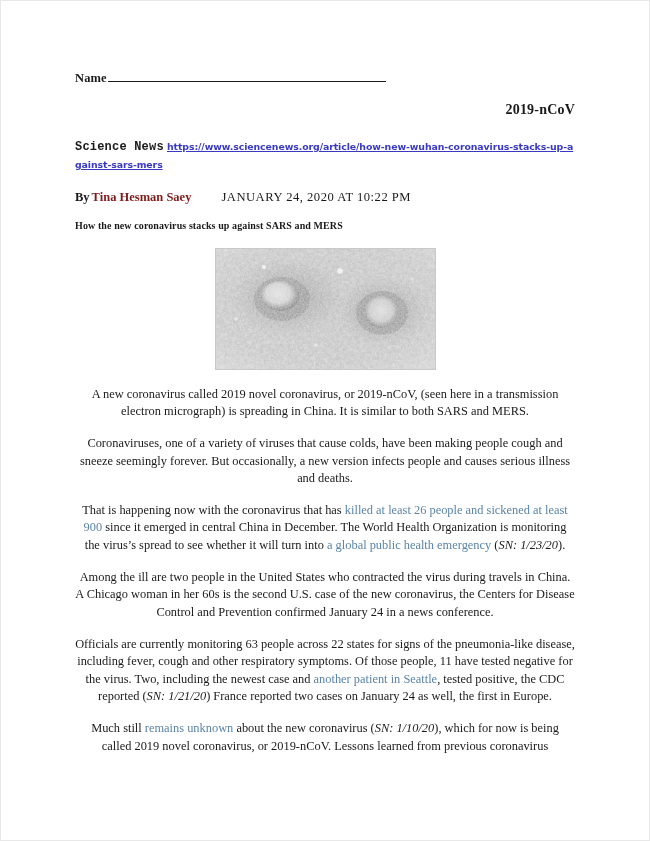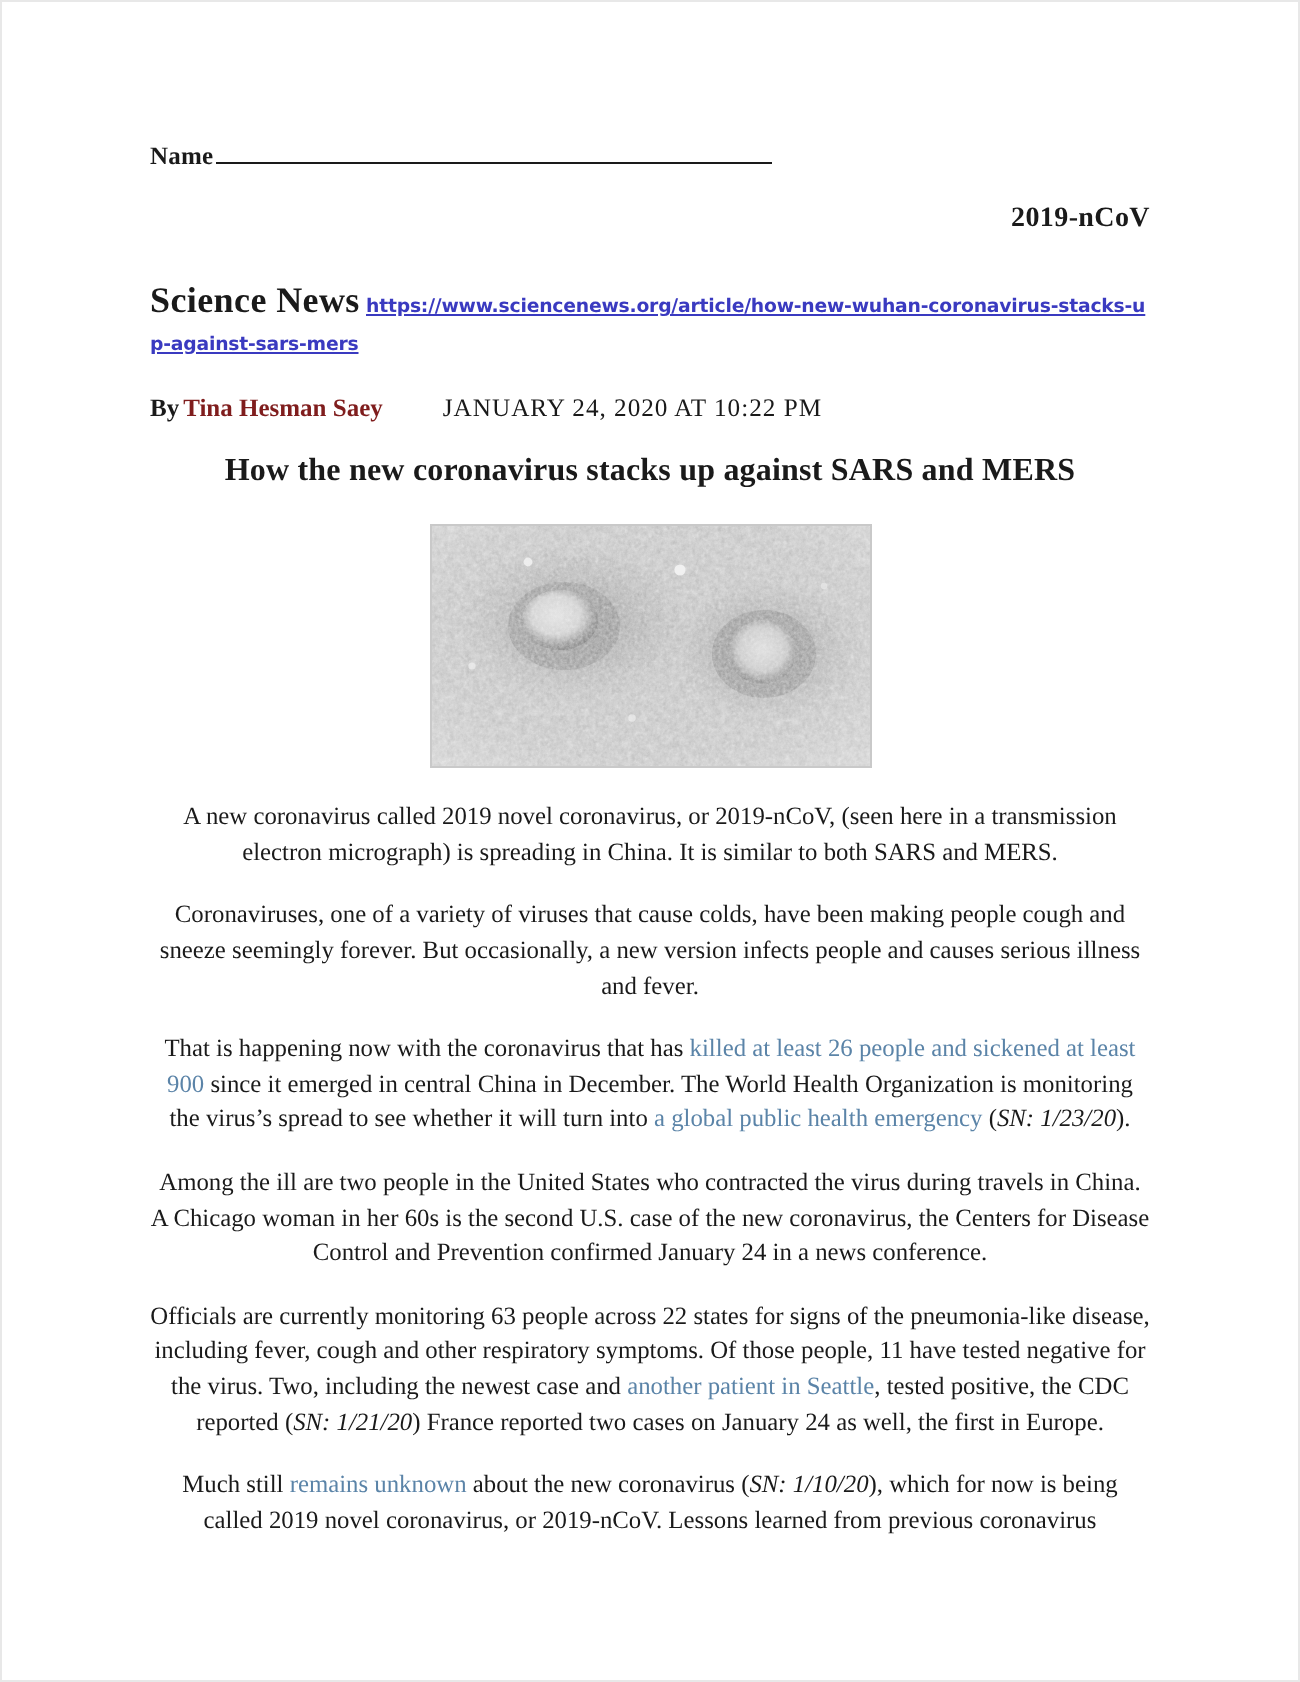--- a/index.html
+++ b/index.html
@@ -58,22 +58,23 @@
   }
 
   
   .source-line {
     font-size: 12.5px;
     line-height: 1.38;
     margin-bottom: 17px;
   }
   .source-name {
     font-weight: bold;
-    font-size: 18px;
+    font-size: 12px;
     letter-spacing: 0.2px;
+    font-family: Liberation Mono, monospace;
   }
   .source-url {
     font-family: "DejaVu Sans", "Liberation Sans", sans-serif;
     font-size: 9.4px;
     color: #3a3ac0;
     text-decoration: underline;
     font-weight: 600;
     letter-spacing: -0.1px;
     word-break: break-all;
   }
@@ -93,25 +94,24 @@
     margin-left: 2px;
   }
   .byline-date {
     font-size: 12.6px;
     letter-spacing: 0.5px;
     margin-left: 30px;
   }
 
   
   .headline {
-    font-size: 16px;
+    font-size: 10px;
     font-weight: bold;
     letter-spacing: 0.1px;
     margin-bottom: 17px;
-    text-align: center;
   }
   .deck {
     font-size: 12.4px;
     margin-bottom: 15px;
   }
 
   
   .figure {
     display: flex;
     justify-content: center;
@@ -223,21 +223,21 @@
         <circle cx="124" cy="22" r="2.8" fill="#f4f4f4" opacity="0.9"></circle>
         <circle cx="20" cy="70" r="1.8" fill="#efefef" opacity="0.7"></circle>
         <circle cx="196" cy="30" r="1.6" fill="#ededed" opacity="0.6"></circle>
         <circle cx="100" cy="96" r="1.9" fill="#f0f0f0" opacity="0.65"></circle>
         <rect x="0" y="0" width="219" height="120" fill="url(#vig)"></rect>
       </svg>
     </div>
 
     <p class="body">A new coronavirus called 2019 novel coronavirus, or 2019-nCoV, (seen here in a transmission electron micrograph) is spreading in China. It is similar to both SARS and MERS.</p>
 
-    <p class="body">Coronaviruses, one of a variety of viruses that cause colds, have been making people cough and sneeze seemingly forever. But occasionally, a new version infects people and causes serious illness and fever.</p>
+    <p class="body">Coronaviruses, one of a variety of viruses that cause colds, have been making people cough and sneeze seemingly forever. But occasionally, a new version infects people and causes serious illness and deaths.</p>
 
     <p class="body"><span>That is happening now with the coronavirus that has </span><span class="lnk">killed at least 26 people and sickened at least 900</span><span> since it emerged in central China in December. The World Health Organization is monitoring the virus’s spread to see whether it will turn into </span><span class="lnk">a global public health emergency</span><span> (</span><span class="sn">SN: 1/23/20</span><span>).</span></p>
 
     <p class="body">Among the ill are two people in the United States who contracted the virus during travels in China. A Chicago woman in her 60s is the second U.S. case of the new coronavirus, the Centers for Disease Control and Prevention confirmed January 24 in a news conference.</p>
 
     <p class="body"><span>Officials are currently monitoring 63 people across 22 states for signs of the pneumonia-like disease, including fever, cough and other respiratory symptoms. Of those people, 11 have tested negative for the virus. Two, including the newest case and </span><span class="lnk">another patient in Seattle</span><span>, tested positive, the CDC reported (</span><span class="sn">SN: 1/21/20</span><span>) France reported two cases on January 24 as well, the first in Europe.</span></p>
 
     <p class="body"><span>Much still </span><span class="lnk">remains unknown</span><span> about the new coronavirus (</span><span class="sn">SN: 1/10/20</span><span>), which for now is being called 2019 novel coronavirus, or 2019-nCoV.  Lessons learned from previous coronavirus</span></p>
 
   </div>

